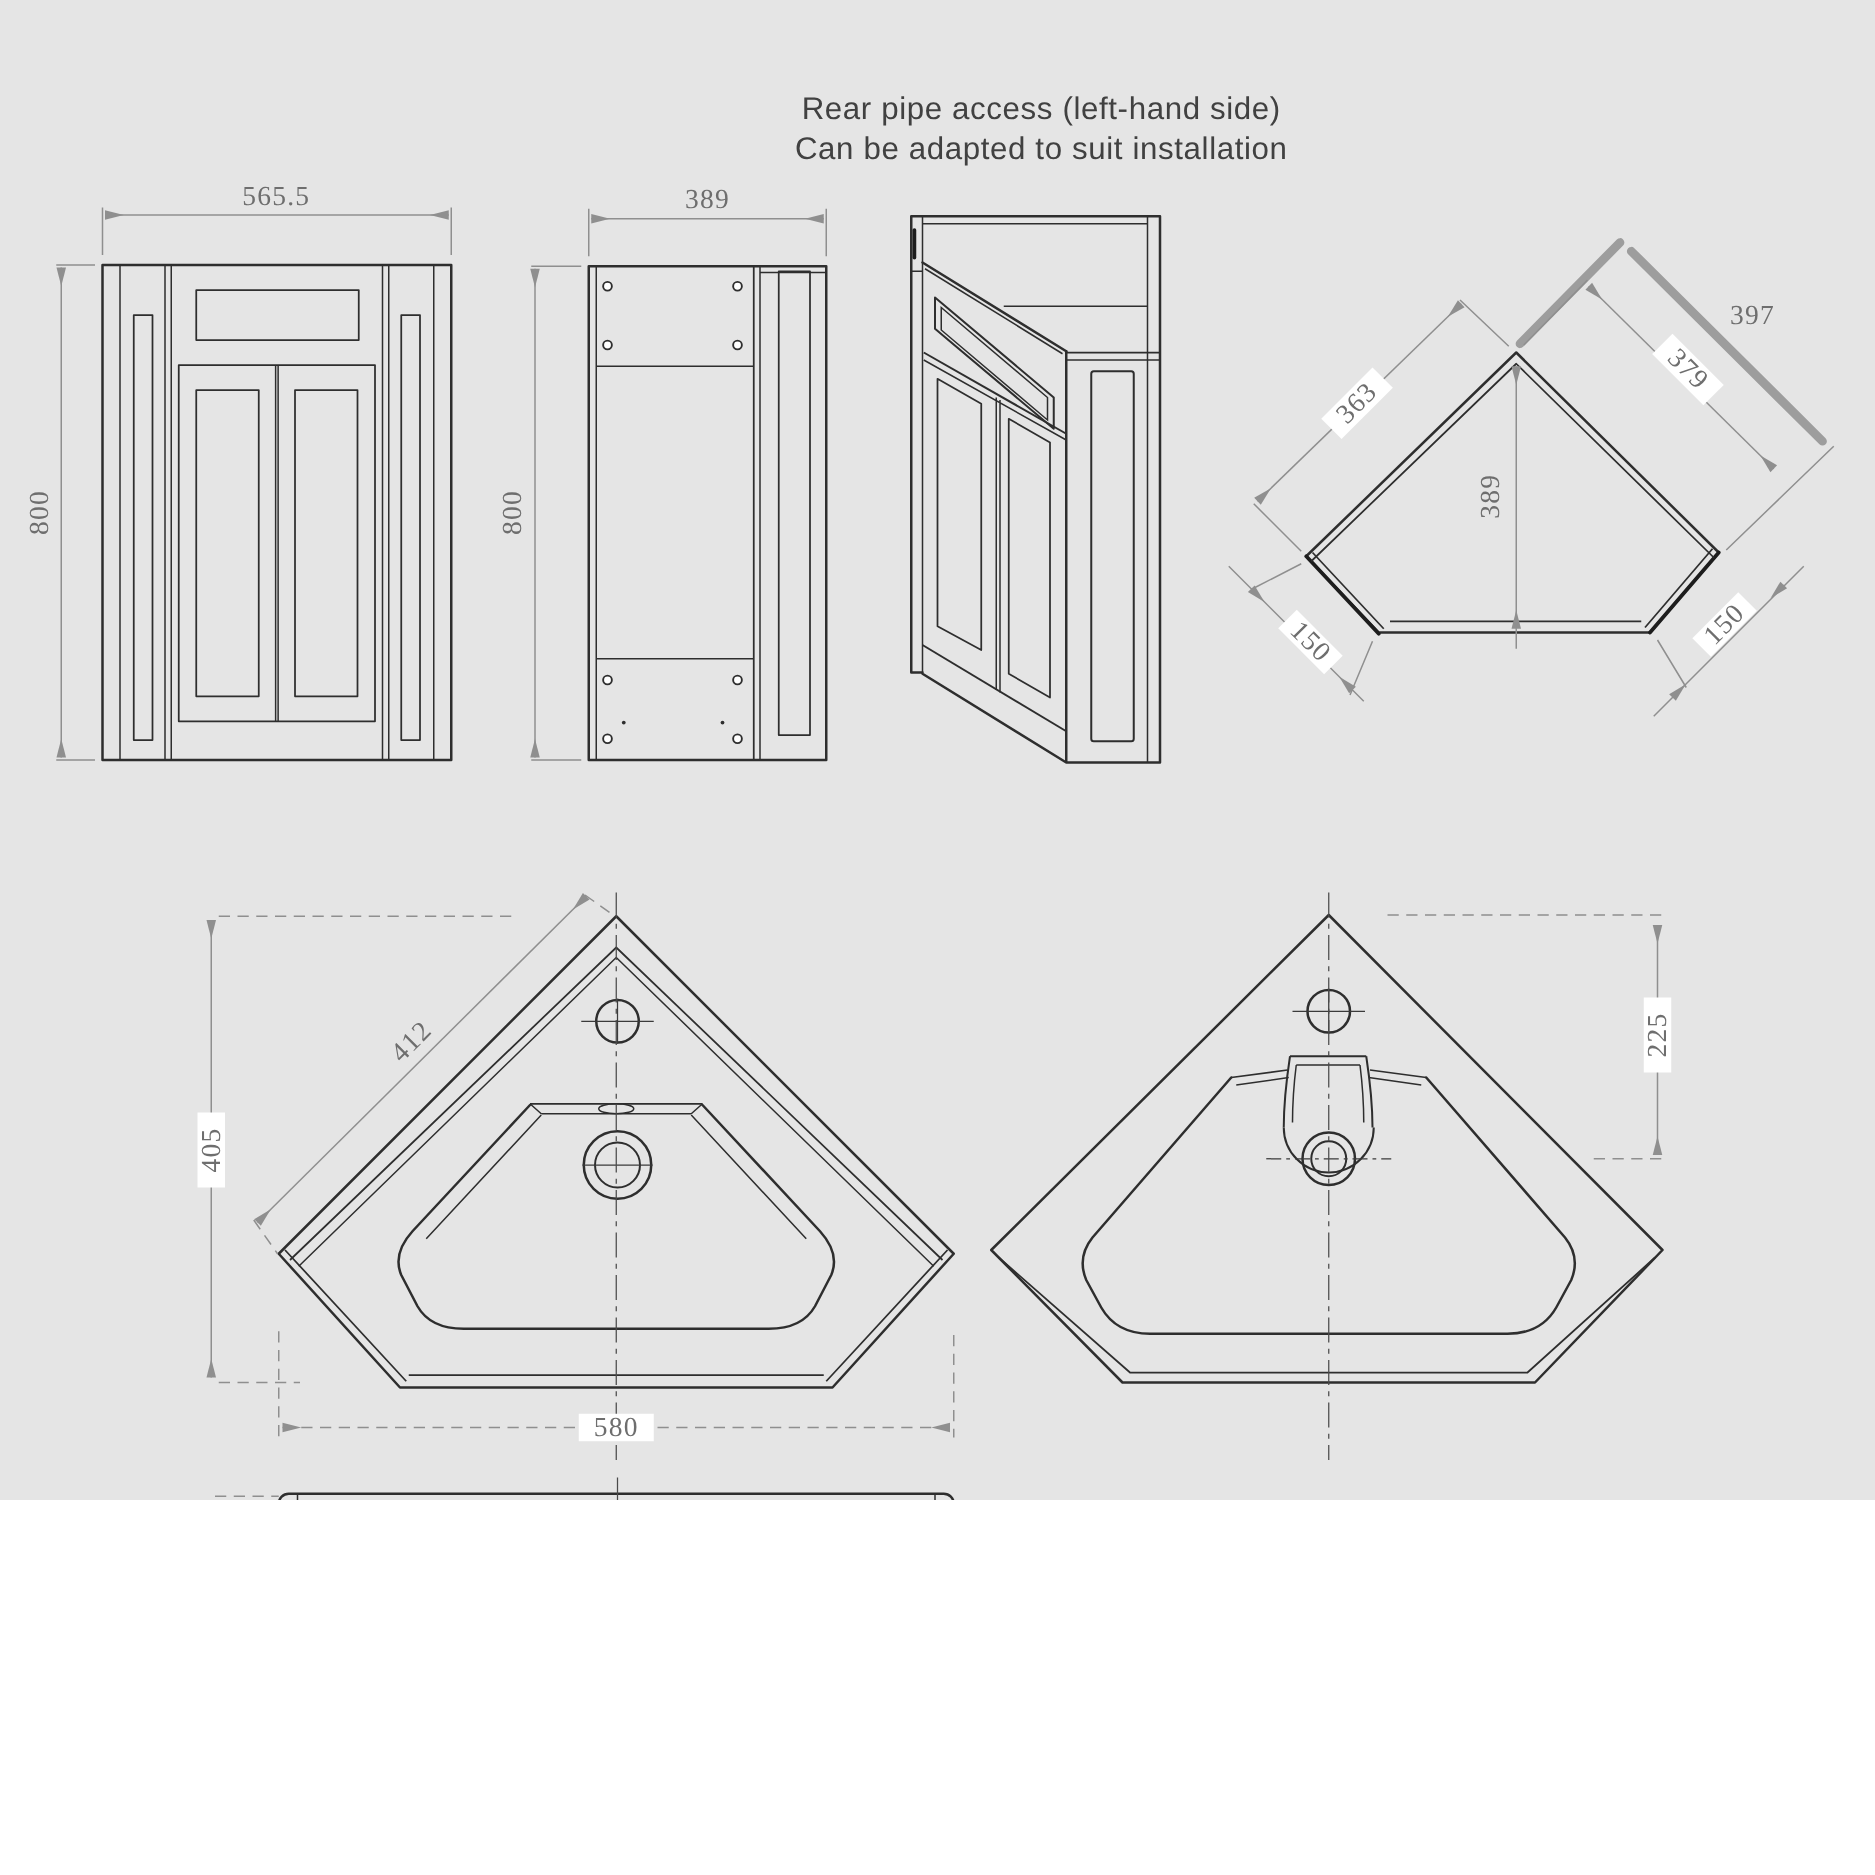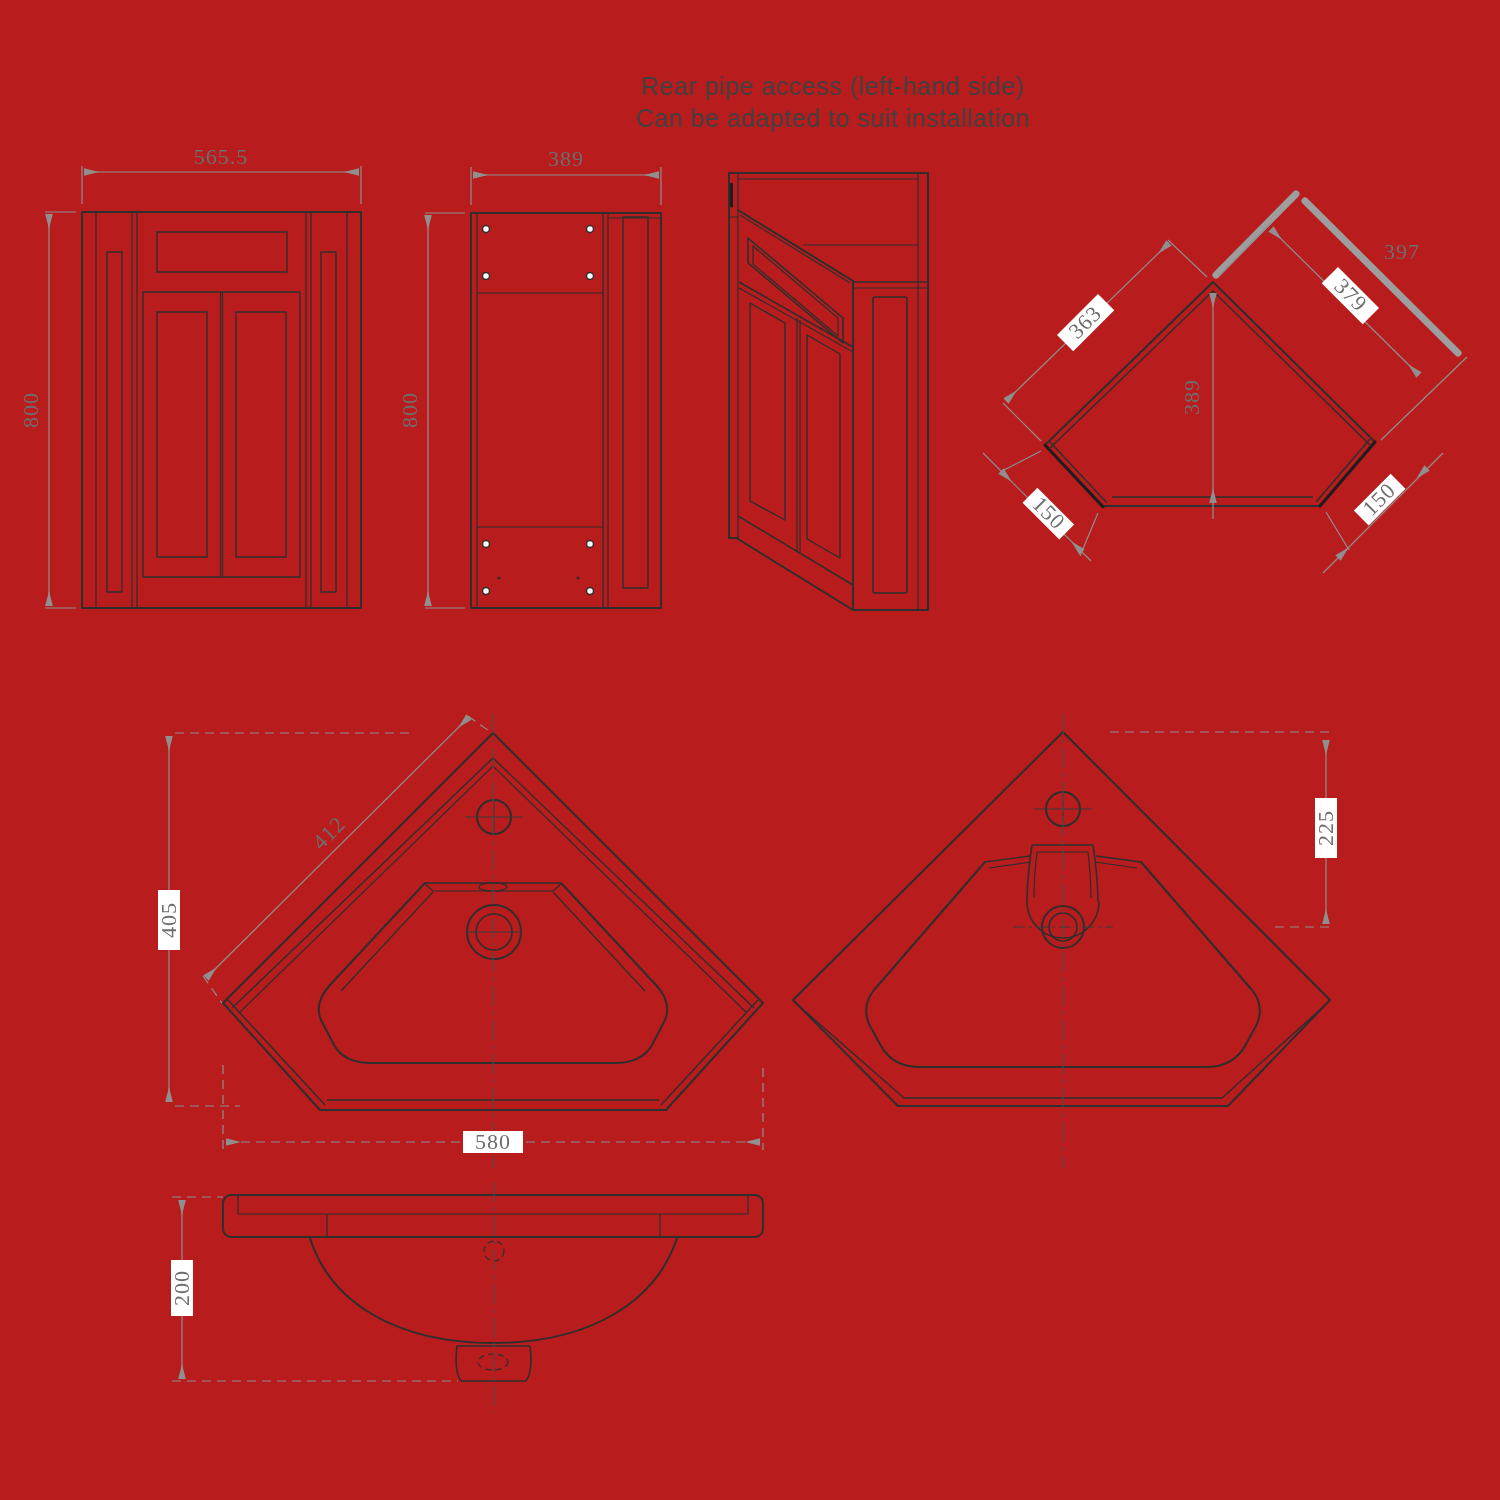--- a/index.html
+++ b/index.html
@@ -1,16 +1,16 @@
 <!DOCTYPE html>
 <html><head>
 <meta charset="utf-8">
 <style>
   html,body{margin:0;padding:0;background:#ffffff;}
-  #canvas{width:1500px;height:1500px;background:#b91c1c;position:relative;font-family:"Liberation Sans",sans-serif;}
+  #canvas{width:1500px;height:1200px;background:#e5e5e5;position:relative;font-family:"Liberation Sans",sans-serif;}
   svg{display:block;}
   .o2{stroke:#2e2e2e;stroke-width:2;fill:none;stroke-linejoin:round;stroke-linecap:round;}
   .o16{stroke:#2e2e2e;stroke-width:1.6;fill:none;stroke-linejoin:round;}
   .o14{stroke:#2e2e2e;stroke-width:1.4;fill:none;stroke-linejoin:round;}
   .i{stroke:#2e2e2e;stroke-width:1.2;fill:none;}
   .i1{stroke:#3a3a3a;stroke-width:1;fill:none;}
   .thk{stroke:#1d1d1d;stroke-width:3;fill:none;stroke-linecap:round;}
   .dim{stroke:#8f8f8f;stroke-width:1.2;fill:none;}
   .dimd{stroke:#8f8f8f;stroke-width:1.2;fill:none;stroke-dasharray:9 6;}
   .cl{stroke:#4a4a4a;stroke-width:1;fill:none;stroke-dasharray:20 5 4 5;}

